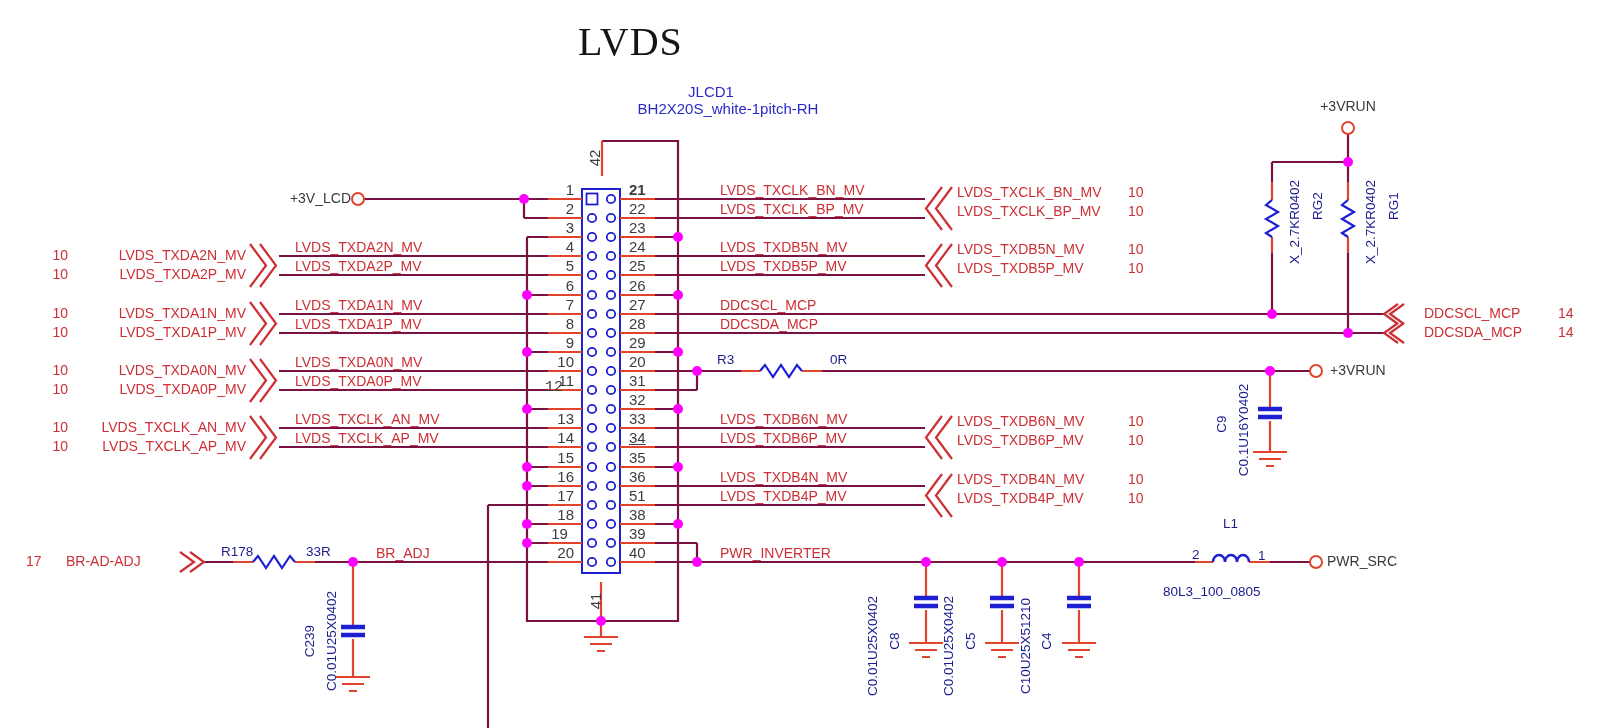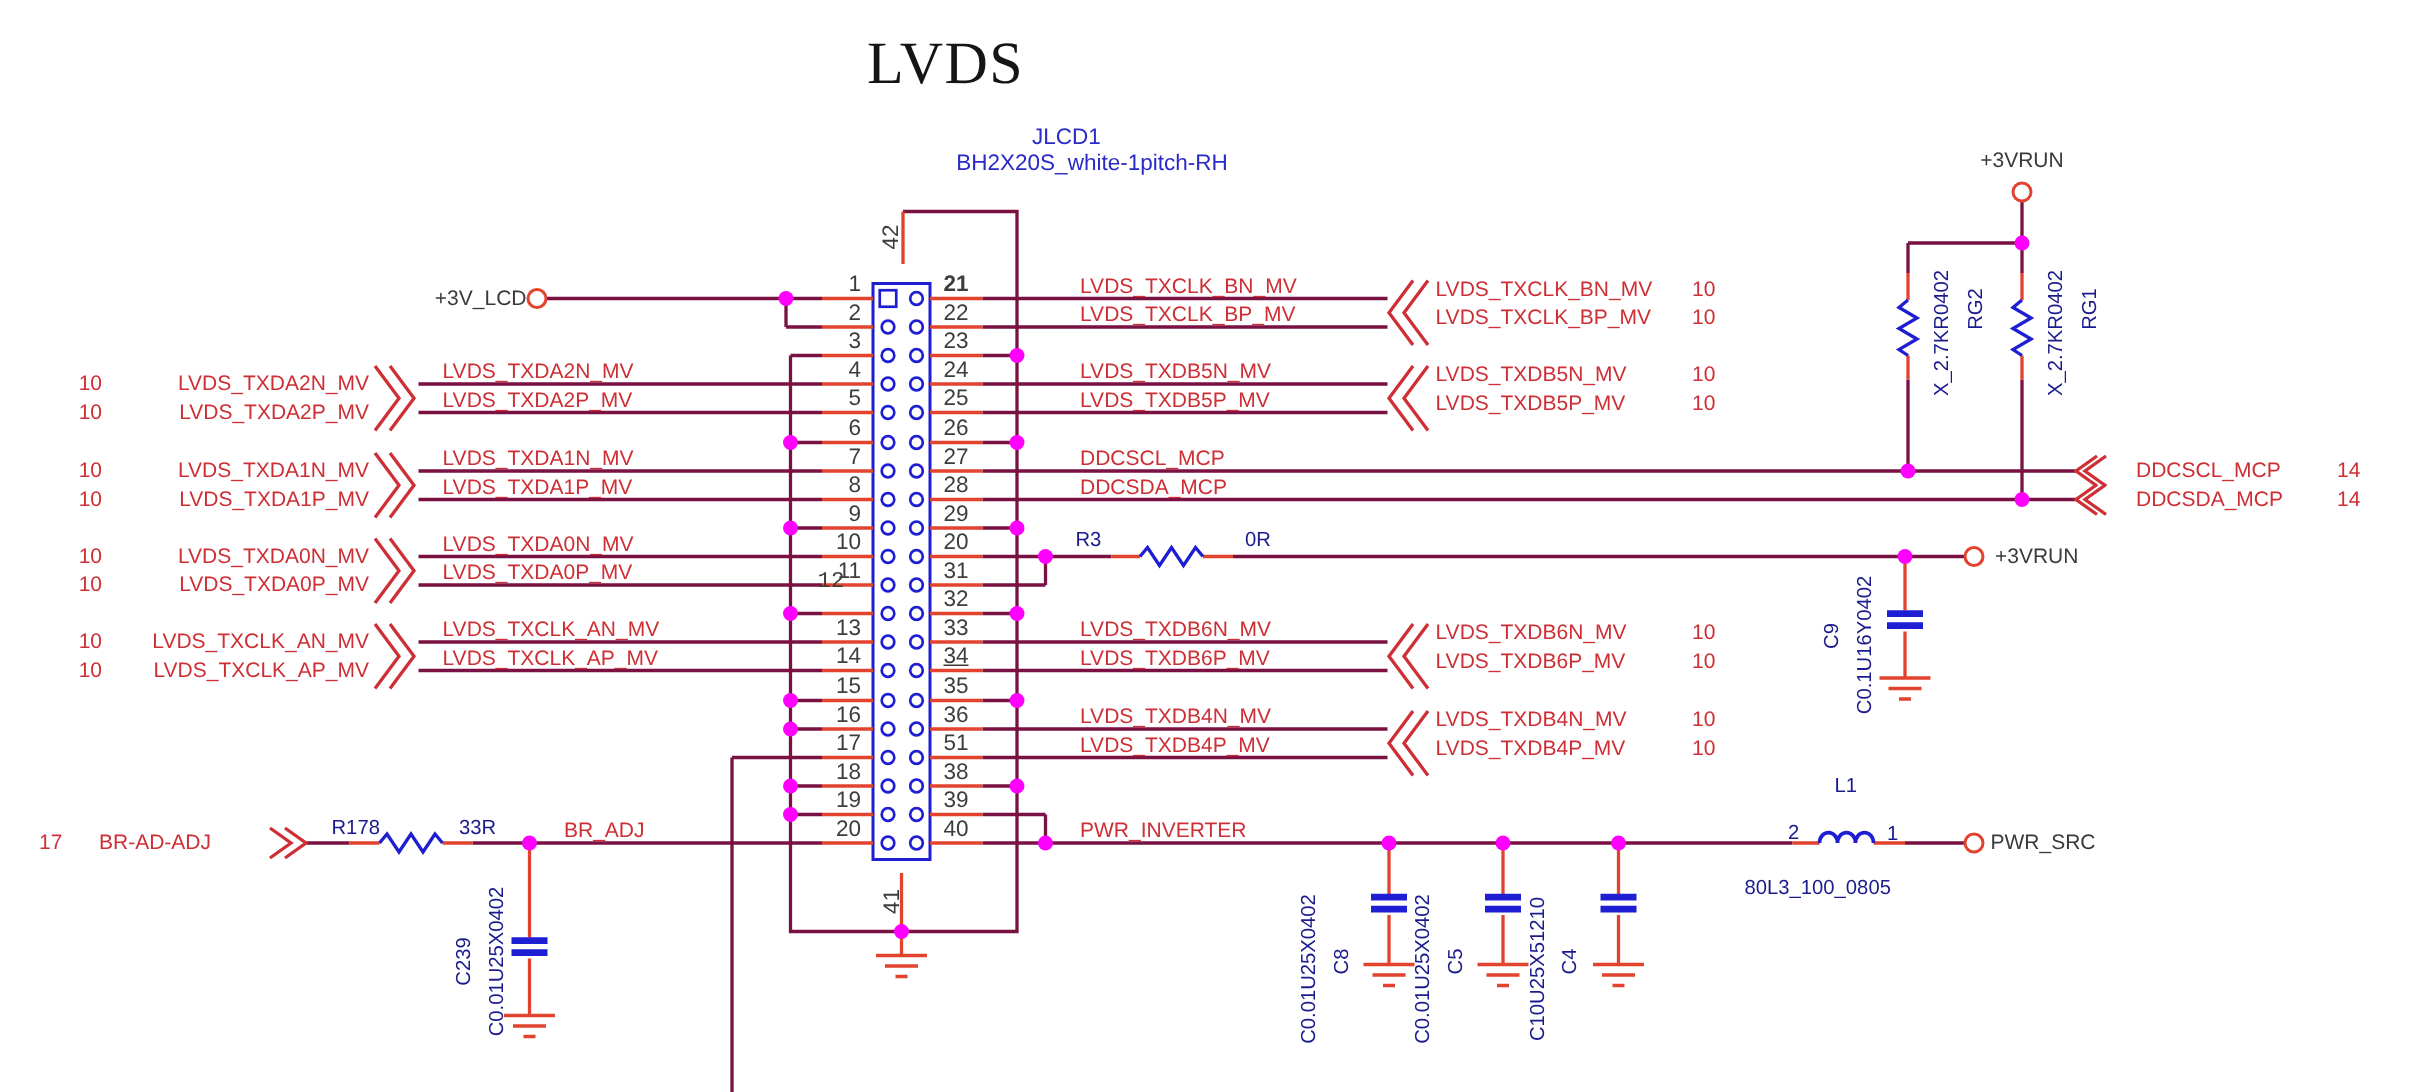--- a/index.html
+++ b/index.html
@@ -246,21 +246,21 @@
     <span class="t pn" style="left: 545px; top: 430px; width: 29px; text-align: right;">14</span>
     <span class="t pn" style="left: 629px; top: 430px; text-decoration: underline;">34</span>
     <span class="t pn" style="left: 545px; top: 450px; width: 29px; text-align: right;">15</span>
     <span class="t pn" style="left: 629px; top: 450px;">35</span>
     <span class="t pn" style="left: 545px; top: 469px; width: 29px; text-align: right;">16</span>
     <span class="t pn" style="left: 629px; top: 469px;">36</span>
     <span class="t pn" style="left: 545px; top: 488px; width: 29px; text-align: right;">17</span>
     <span class="t pn" style="left: 629px; top: 488px;">51</span>
     <span class="t pn" style="left: 545px; top: 507px; width: 29px; text-align: right;">18</span>
     <span class="t pn" style="left: 629px; top: 507px;">38</span>
-    <span class="t pn" style="left: 545px; top: 526px; width: 29px; text-align: right;">19</span>
+    <span class="t pn" style="left: 545px; top: 526px; width: 29px; text-align: center;">19</span>
     <span class="t pn" style="left: 629px; top: 526px; text-align: center;">39</span>
     <span class="t pn" style="left: 545px; top: 545px; width: 29px; text-align: right;">20</span>
     <span class="t pn" style="left: 629px; top: 545px;">40</span>
     <span class="t red" style="left: 44px; top: 248px; width: 24px; text-align: right;">10</span>
     <span class="t red" style="left: 78px; top: 248px; width: 168px; text-align: right;">LVDS_TXDA2N_MV</span>
     <span class="t red" style="left: 295px; top: 240px;">LVDS_TXDA2N_MV</span>
     <span class="t red" style="left: 44px; top: 267px; width: 24px; text-align: right;">10</span>
     <span class="t red" style="left: 78px; top: 267px; width: 168px; text-align: right;">LVDS_TXDA2P_MV</span>
     <span class="t red" style="left: 295px; top: 259px;">LVDS_TXDA2P_MV</span>
     <span class="t red" style="left: 44px; top: 306px; width: 24px; text-align: right;">10</span>

